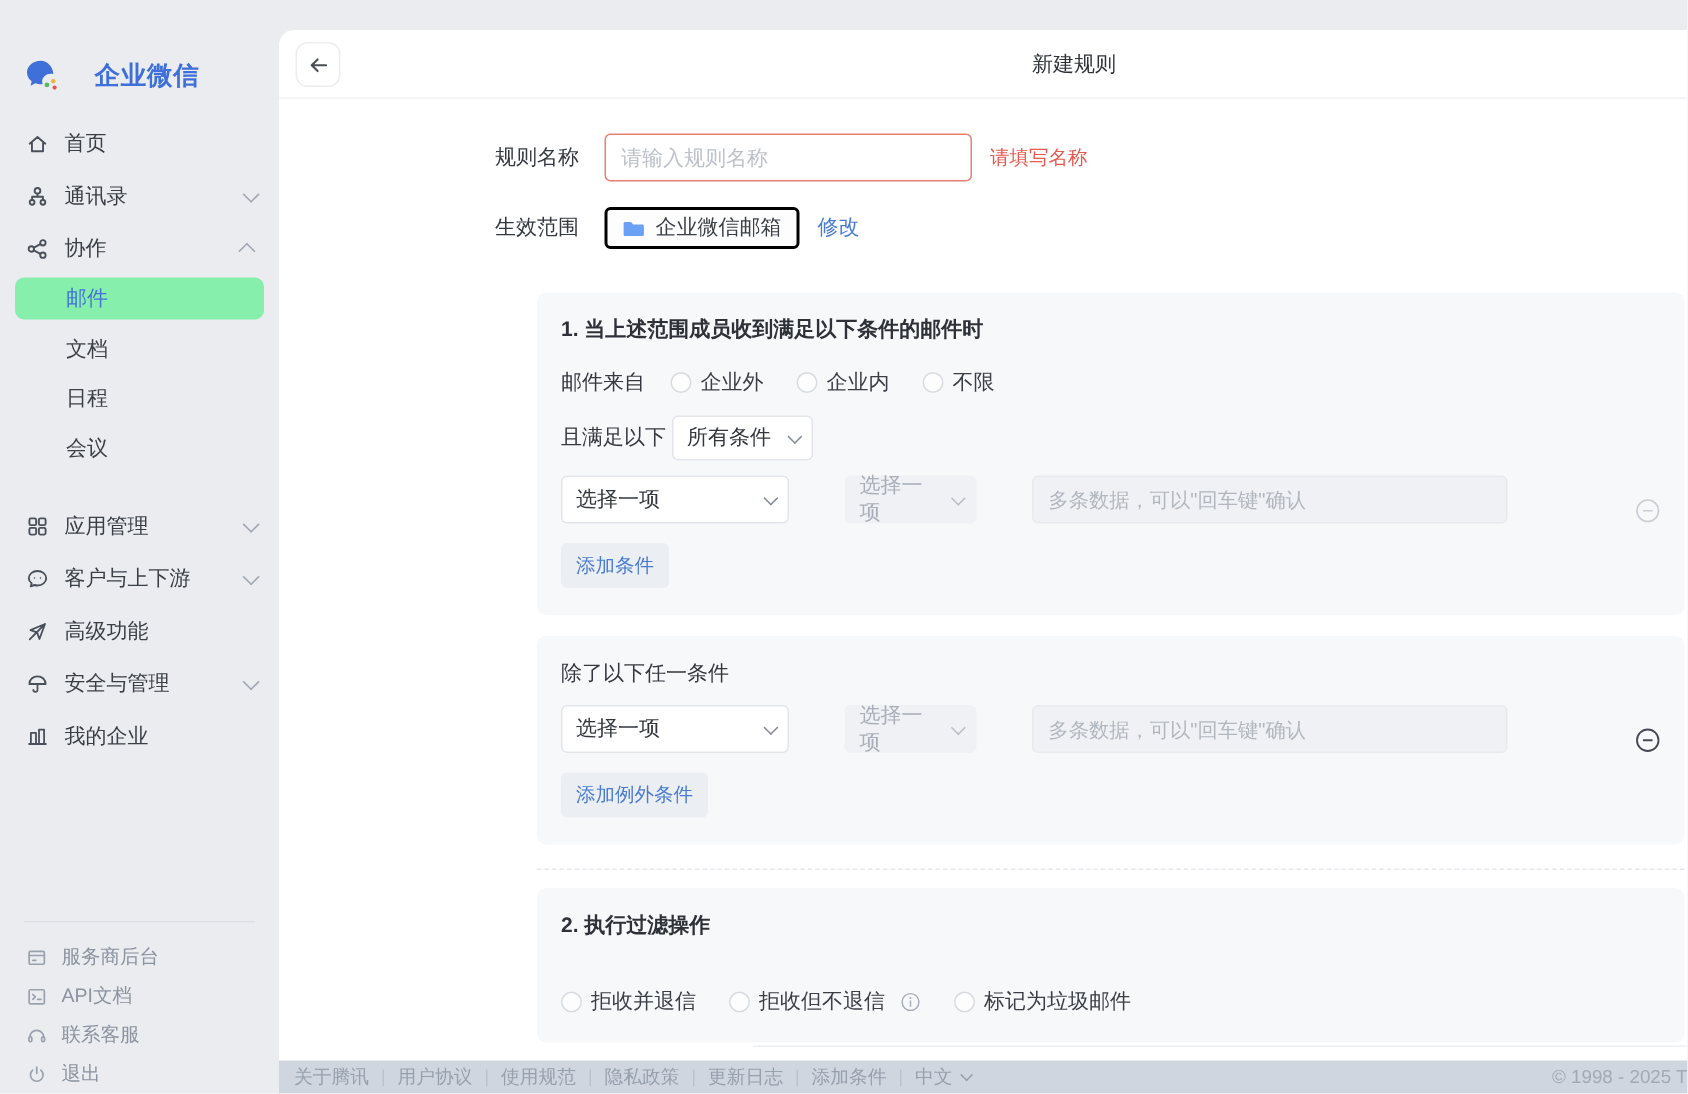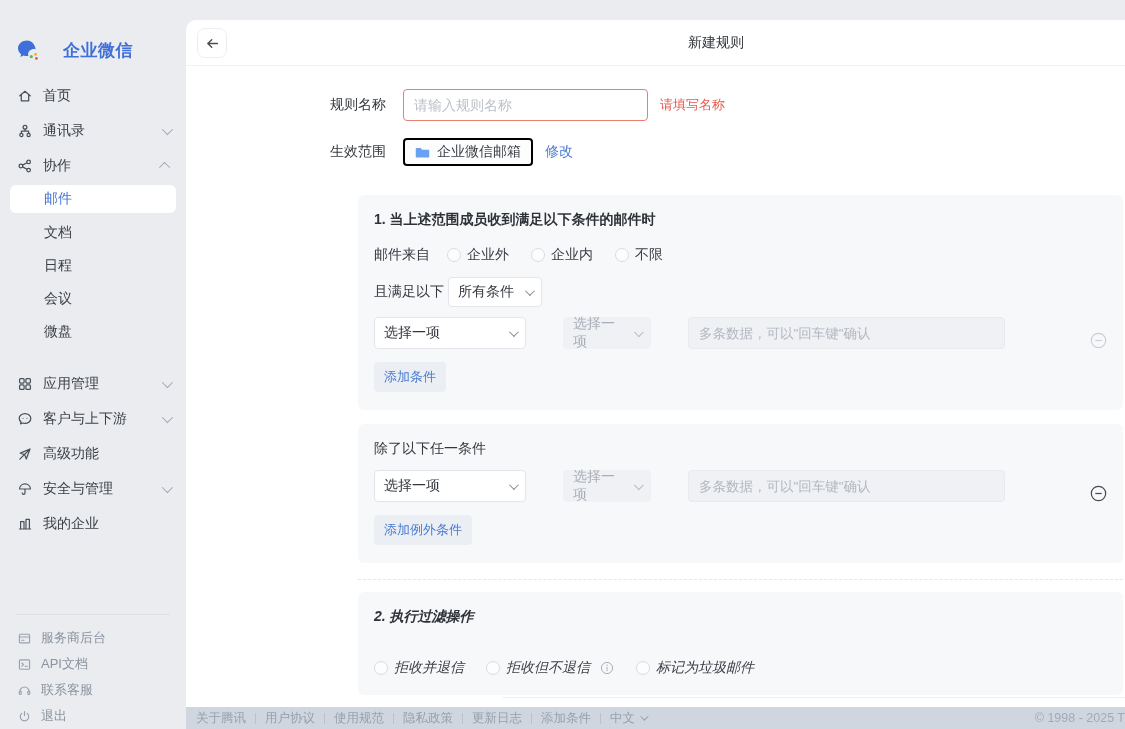--- a/index.html
+++ b/index.html
@@ -16,21 +16,21 @@
   .side-nav{margin-top:16px;flex:none;}
   .side-item{height:35px;display:flex;align-items:center;gap:10px;padding:0 16px 0 17px;font-size:14px;color:#3a3f46;cursor:pointer;}
   .side-item .ic{width:16px;height:16px;flex:none;color:#4a505a;display:flex;align-items:center;}
   .side-item .ic svg{width:16px;height:16px;}
   .chev{width:7px;height:7px;border-right:1.3px solid #a0a7b1;border-bottom:1.3px solid #a0a7b1;flex:none;}
   .chev.down{transform:rotate(45deg) translateY(-2px);}
   .chev.up{transform:rotate(-135deg) translateY(-2px);}
   .spacer{flex:1;}
   .ml-auto{margin-left:auto;}
   .sub-item{height:33px;display:flex;align-items:center;padding-left:44px;font-size:14px;color:#3c4147;cursor:pointer;}
-  .sub-item.active{height:28px;margin:2px 10px 3px;padding-left:34px;background:#ffffff;border-radius:6px;color:#4374d4;}
+  .sub-item.active{height:28px;margin:2px 10px 3px;padding-left:34px;background:#86efac;border-radius:6px;color:#4374d4;}
   .gap18{height:18px;}
   .side-divider{margin:0 16px 10px;border-top:1px solid #dcdfe4;}
   .side-foot-item{height:26px;display:flex;align-items:center;gap:9px;padding:0 16px 0 17px;font-size:13px;color:#8b939f;cursor:pointer;}
   .side-foot-item .ic{width:15px;height:15px;color:#99a1ac;display:flex;align-items:center;}
   .side-foot-item .ic svg{width:15px;height:15px;}
 
   
   .card{position:absolute;left:186px;top:20px;right:0;bottom:0;background:#fff;border-top-left-radius:10px;overflow:hidden;}
   .card-head{height:45px;position:relative;border-bottom:1px solid #f1f2f4;}
   .back-btn{position:absolute;left:11px;top:8px;width:30px;height:30px;background:#fff;border:1px solid #ecedf0;border-radius:8px;display:flex;align-items:center;justify-content:center;cursor:pointer;padding:0;}
@@ -41,21 +41,21 @@
   .name-input{width:223px;height:30px;border:1px solid #e87f71;border-radius:4px;padding:0 10px;font-size:14px;color:#33373d;outline:none;font-family:inherit;background:#fff;}
   .name-input::placeholder{color:#bcc1c9;}
   .err-text{margin-left:12px;font-size:13px;color:#e8594f;}
   .row2{margin-top:18px;height:26px;}
   .scope-tag{display:inline-flex;align-items:center;gap:7px;border:2px solid #000000;border-radius:4px;padding:3px 10px;font-size:14px;color:#3a3e45;background:#fdfdfe;}
   .modify-link{margin-left:12px;font-size:14px;color:#4a7cd2;text-decoration:none;cursor:pointer;}
 
   .grey-box{background:#f7f8fa;border-radius:6px;padding:16px 16px 18px;}
   .box1{margin-top:30px;}
   .box2{margin-top:14px;}
-  .box3{margin-top:12px;font-style:italic;}
+  .box3{margin-top:12px;}
   .sec-title{font-size:14px;font-weight:bold;color:#2e3238;}
   .sec-sub{font-size:14px;color:#33373d;}
   .inline-row{display:flex;align-items:center;}
   .from-row{margin-top:17px;}
   .radio-opt{display:flex;align-items:center;gap:6px;margin-right:22px;cursor:pointer;font-size:14px;color:#3a3e45;}
   .radio-c{width:14px;height:14px;border-radius:50%;border:1px solid #d8dbe1;background:#fdfdfe;box-sizing:border-box;flex:none;}
   .match-row{margin-top:13px;}
   .sel{display:inline-flex;align-items:center;justify-content:space-between;background:#fff;border:1px solid #e3e5ea;border-radius:4px;height:30px;padding:0 9px;font-size:14px;color:#33373d;cursor:pointer;box-sizing:border-box;}
   .match-sel{width:94px;margin-left:1px;}
   .cond-row{margin-top:10px;display:flex;align-items:flex-end;gap:29px;}
@@ -137,23 +137,20 @@
     </div>
     <div class="sub-item">
       <span>文档</span>
     </div>
     <div class="sub-item">
       <span>日程</span>
     </div>
     <div class="sub-item">
       <span>会议</span>
     </div>
-    <div class="sub-item">
-      <span>微盘</span>
-    </div>
 
     <div class="gap18"></div>
 
     <div class="side-item">
       <span class="ic">
         <svg viewBox="0 0 16 16" fill="none" stroke="currentColor" stroke-width="1.25">
             <rect x="2.6" y="2.6" width="4.5" height="4.5" rx="1"></rect>
             <rect x="8.9" y="2.6" width="4.5" height="4.5" rx="1"></rect>
             <rect x="2.6" y="8.9" width="4.5" height="4.5" rx="1"></rect>
             <rect x="8.9" y="8.9" width="4.5" height="4.5" rx="1"></rect>

